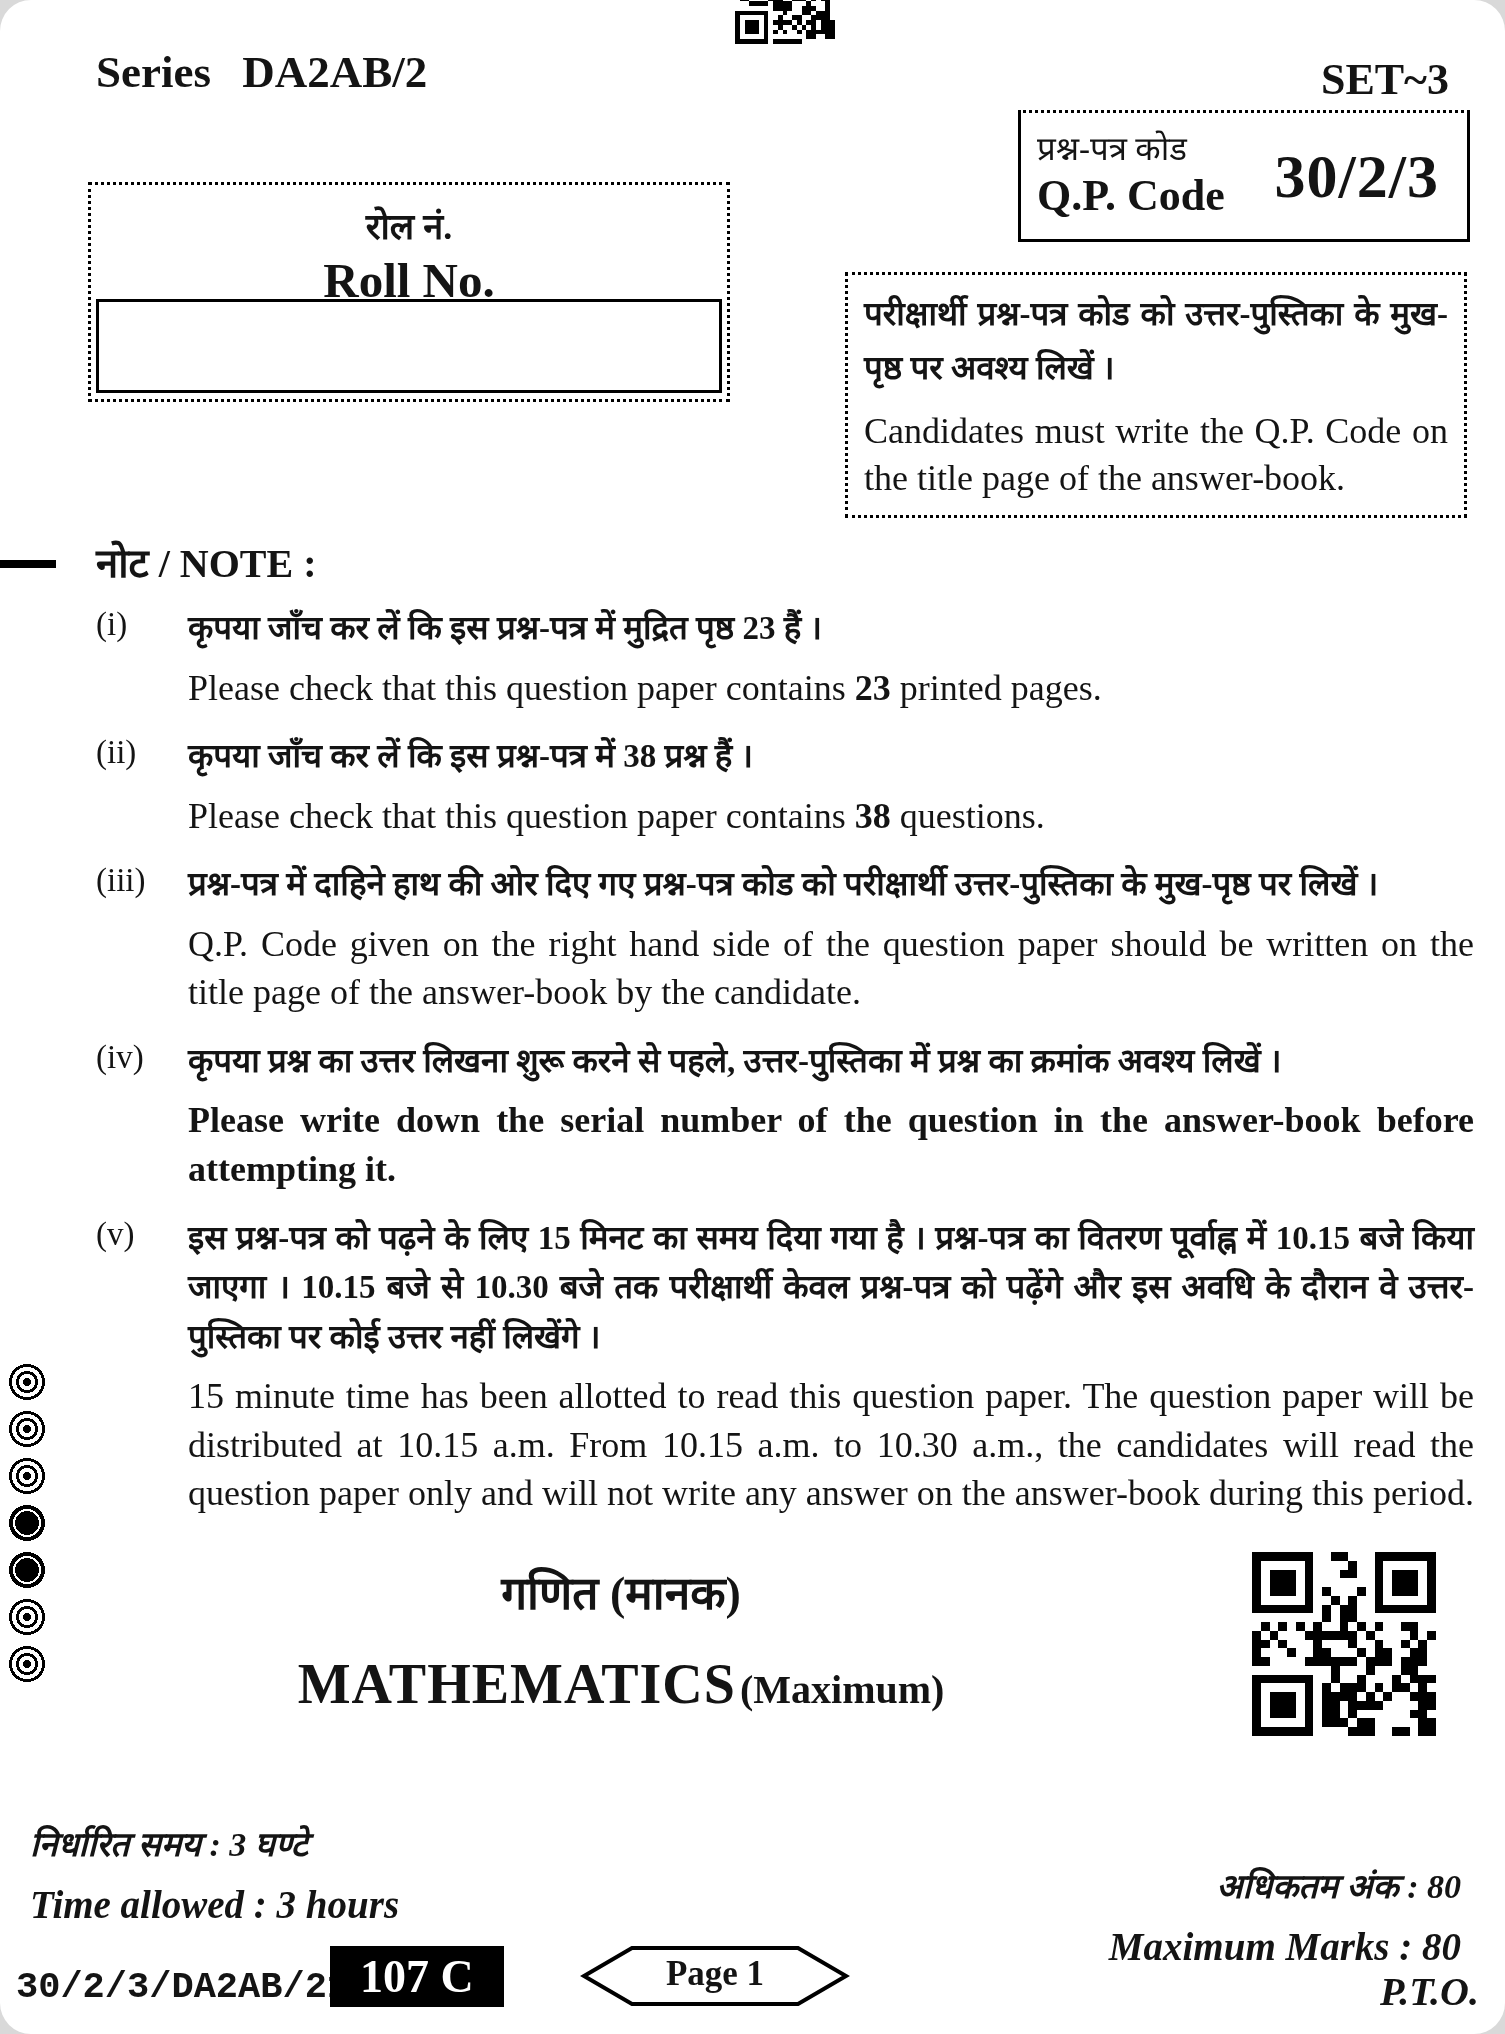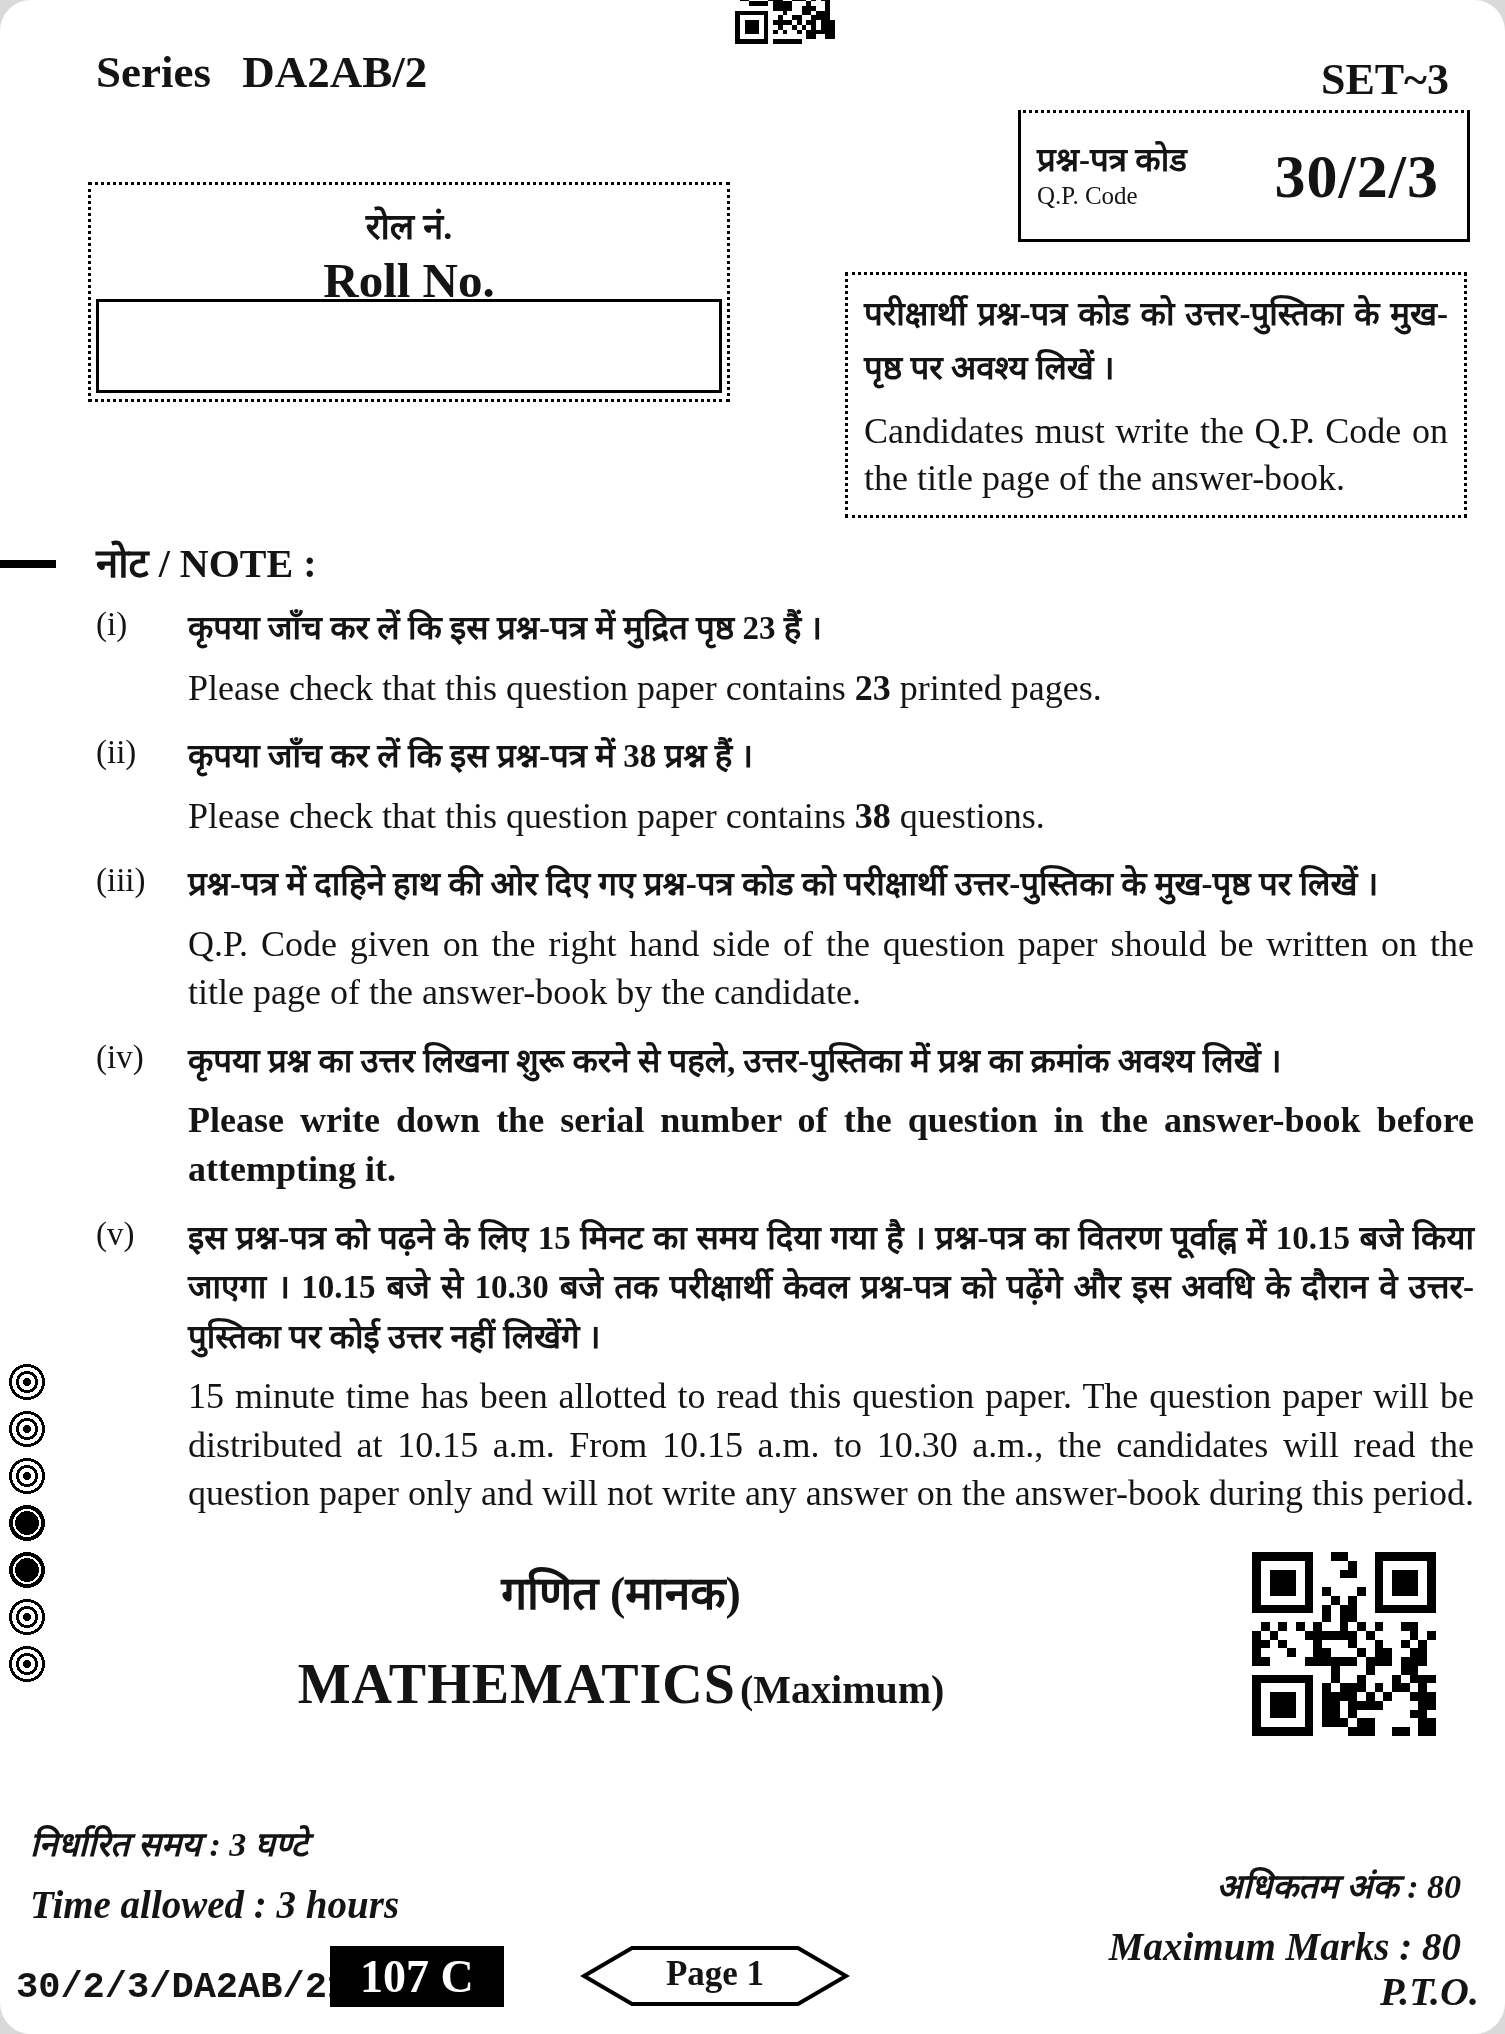--- a/index.html
+++ b/index.html
@@ -18,22 +18,22 @@
   .series { left:96px; top:46px; font-size:45px; font-weight:700; word-spacing:20px; }
   .set    { right:56px; top:54px; font-size:44px; font-weight:700; }
 
   
   .qp-box {
     left:1018px; top:110px; width:452px; height:132px; box-sizing:border-box;
     border:3px solid #000; border-top-style:dotted;
     display:flex; align-items:center;
   }
   .qp-labels { padding-left:16px; line-height:1.15; }
-  .qp-label-hi { font-size:33px; font-weight:700; }
-  .qp-label-en { font-size:25px; font-weight:400; margin-top:2px; }
+  .qp-label-hi { font-size:33px; font-weight:400; }
+  .qp-label-en { font-size:44px; font-weight:700; margin-top:2px; }
   .qp-code { margin-left:auto; padding-right:28px; font-size:62px; font-weight:700; letter-spacing:1px; }
 
   
   .roll-box {
     left:88px; top:182px; width:642px; height:220px; box-sizing:border-box;
     border:3px dotted #000; text-align:center;
   }
   .roll-hi { font-size:36px; font-weight:700; margin-top:16px; }
   .roll-en { font-size:49px; font-weight:700; margin-top:2px; }
   .roll-entry { position:absolute; left:5px; right:5px; bottom:6px; height:88px; border:3px solid #000; background:#fff; }

